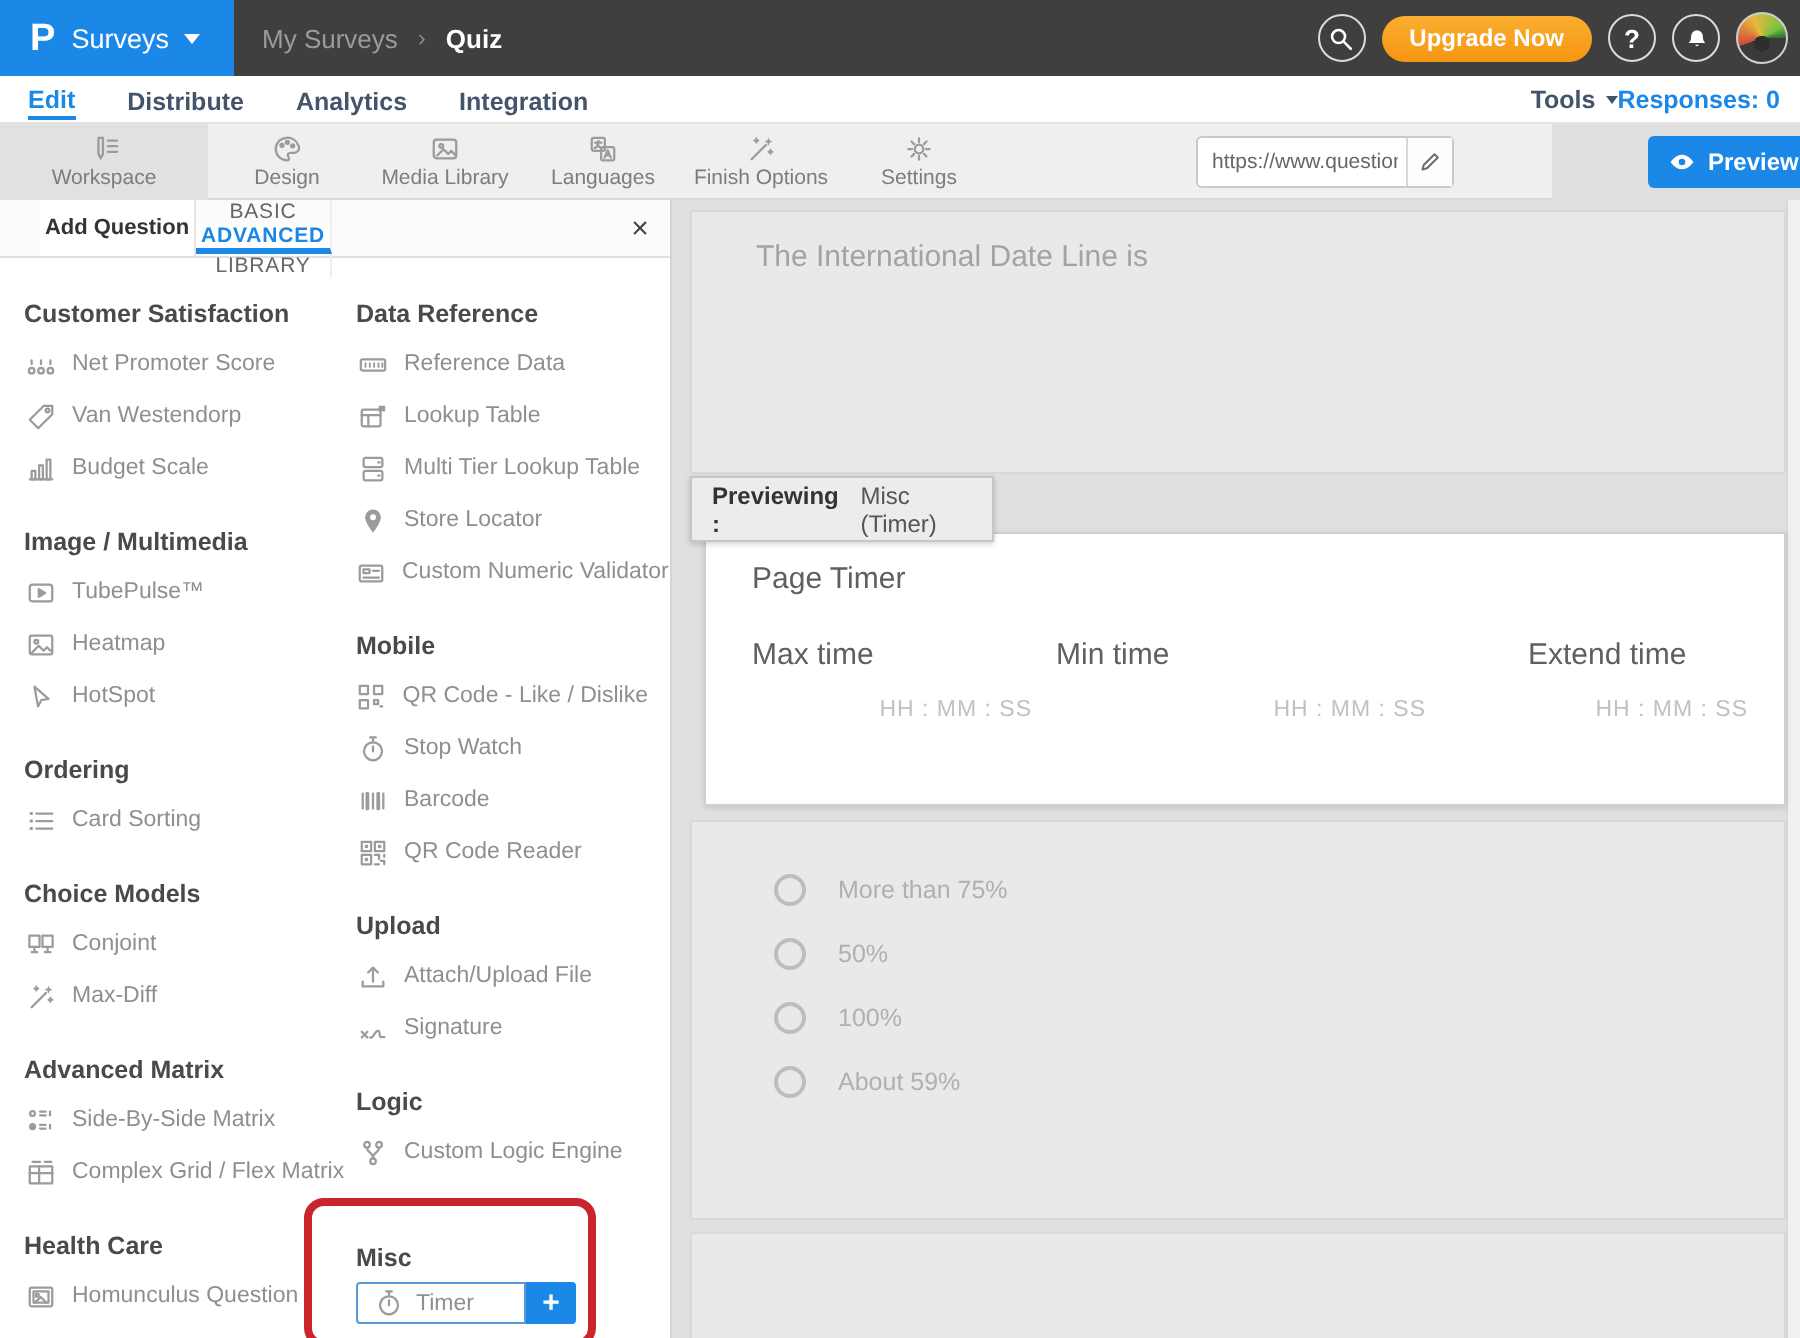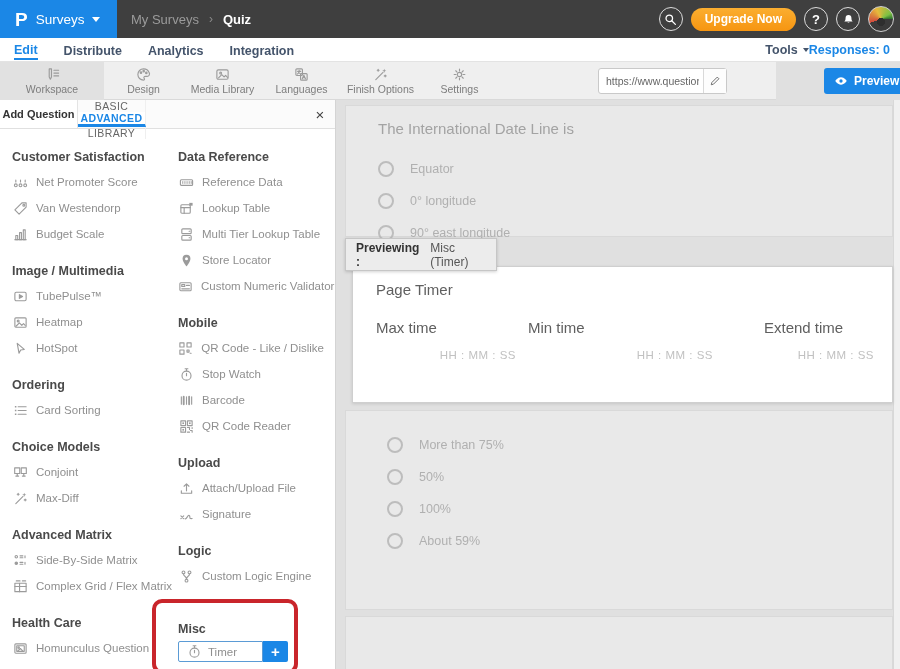--- a/index.html
+++ b/index.html
@@ -38,21 +38,21 @@
   .tb-btn svg{width:17px;height:17px;stroke:#9b9b9b;}
   .tb-label{font-size:10.5px;color:#7d7d7d;white-space:nowrap;}
   #url-group{position:absolute;left:598px;top:6px;display:flex;height:26px;border:1px solid #c9c9c9;border-radius:3px;background:#fff;box-sizing:border-box;}
   #survey-url{width:93px;border:none;outline:none;font-size:10.5px;color:#666;padding:0 4px 0 7px;font-family:inherit;background:transparent;}
   #url-edit{width:22px;border-left:1px solid #d9d9d9;display:flex;align-items:center;justify-content:center;cursor:pointer;background:#fdfdfd;}
   #url-edit svg{width:12px;height:12px;stroke:#6b6b6b;}
   #preview-btn{position:absolute;left:824px;top:6px;height:26px;padding:0 10px;background:#1b87e6;border:none;border-radius:3px;color:#fff;font-size:12px;font-weight:600;display:flex;align-items:center;gap:6px;cursor:pointer;font-family:inherit;}
   #preview-btn svg{width:14px;height:14px;}
   
   #leftpanel{position:absolute;left:0;top:100px;width:336px;height:569px;background:#fff;border-right:1px solid #d4d4d4;box-sizing:border-box;overflow:hidden;}
-  #tabbar{height:28px;display:flex;align-items:stretch;border-bottom:1px solid #e0e0e0;background:#fbfbfb;}
+  #tabbar{height:28px;display:flex;align-items:stretch;border-bottom:1px solid #e0e0e0;background:#fbfbfb;padding-left:20px;}
   #add-question-title{width:77px;display:flex;align-items:center;justify-content:center;font-size:11px;font-weight:700;color:#333;background:#fff;border-right:1px solid #e4e4e4;}
   .ptab{width:67px;display:flex;align-items:center;justify-content:center;font-size:10.5px;letter-spacing:.4px;color:#666;cursor:pointer;border-right:1px solid #efefef;}
   .ptab.active{color:#1b87e6;font-weight:700;border-bottom:3px solid #1b87e6;background:#fff;}
   #panel-close{margin-left:auto;width:30px;display:flex;align-items:center;justify-content:center;font-size:15px;color:#444;cursor:pointer;}
   #panel-cols{display:flex;padding:4px 0 0 12px;}
   .qcol{width:166px;}
   .qcol:last-child{width:146px;}
   .q-heading{font-size:12.5px;font-weight:600;color:#4a4a4a;margin:17px 0 5px;}
   .q-item{display:flex;align-items:center;gap:8px;height:26px;cursor:pointer;}
   .q-label{font-size:11.5px;color:#8f8f8f;white-space:nowrap;}
@@ -501,34 +501,20 @@
               <button class="add-btn">+</button>
             </div>
           </div>
         </div>
       </div>
   </div>
 
   <div id="main">
     <div id="q1" class="qsection">
       <div id="q1-title">The International Date Line is</div>
-      <div id="q1-options">
-          <div class="opt">
-            <span class="radio"></span>
-            <span class="opt-label">Equator</span>
-          </div>
-          <div class="opt">
-            <span class="radio"></span>
-            <span class="opt-label">0° longitude</span>
-          </div>
-          <div class="opt">
-            <span class="radio"></span>
-            <span class="opt-label">90° east longitude</span>
-          </div>
-        </div>
     </div>
 
     <div id="preview-tooltip">
       <span class="b">Previewing :</span>
       <span class="r">Misc (Timer)</span>
     </div>
 
     <div id="timer-panel">
       <div id="timer-title">Page Timer</div>
       <div id="timer-fields">

